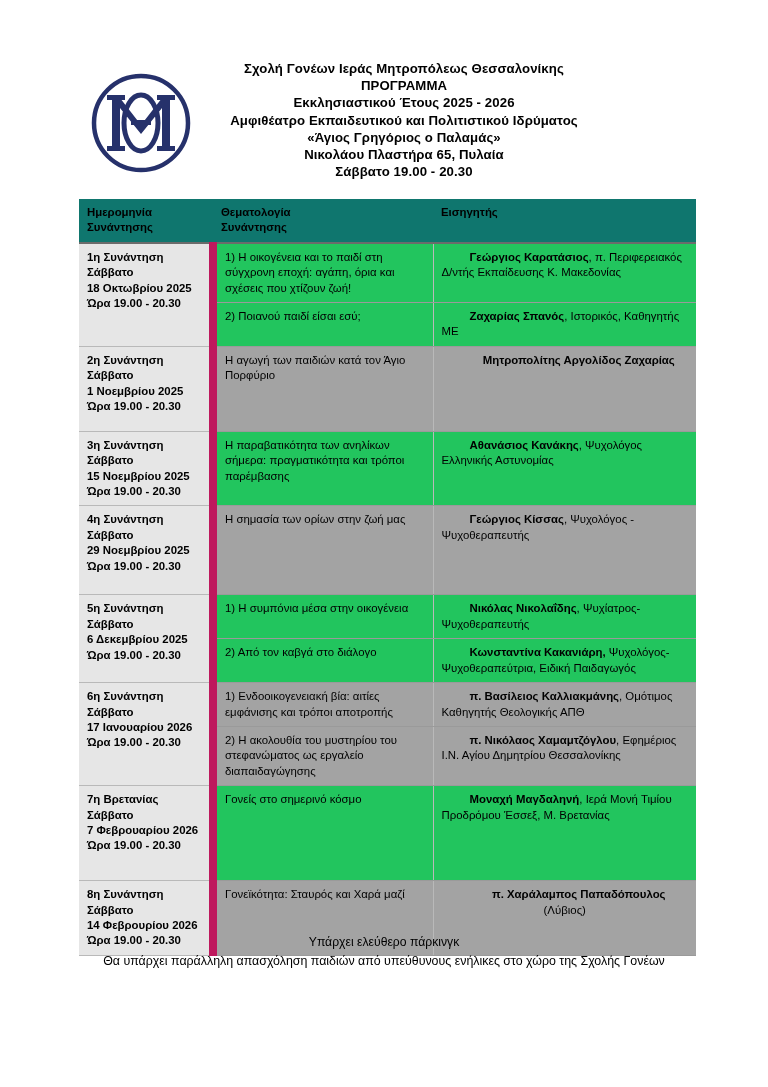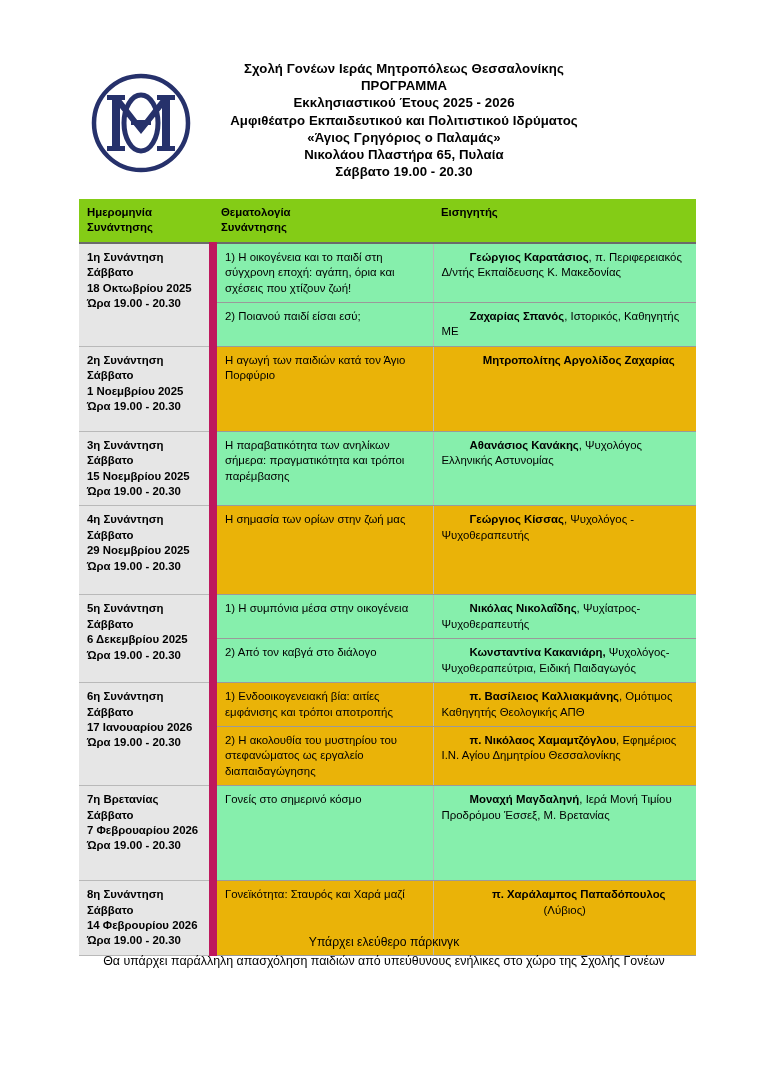--- a/index.html
+++ b/index.html
@@ -67,21 +67,21 @@
 
   table.schedule th,
   table.schedule td {
     vertical-align: top;
     padding: 6px 8px 6px 8px;
     font-size: 11.4px;
     line-height: 15.4px;
   }
 
   thead th {
-    background: #84cc16;
+    background: #0f766e;
     font-weight: bold;
     font-size: 11.6px;
     line-height: 15.4px;
     text-align: left;
     padding-top: 9px;
     padding-bottom: 9px;
     border-bottom: 2px solid #6b6b6b;
   }
   thead th .hdr-l2 { display: block; }
 
@@ -95,23 +95,23 @@
   }
   td.date-cell .dline { display: block; white-space: nowrap; }
 
   td.topic-cell, td.speaker-cell {
     border-bottom: 1px solid #9a9a9a;
     border-right: 1px solid #b9b9b9;
   }
   td.speaker-cell { border-right: none; }
 
   tr.band-white td.topic-cell,
-  tr.band-white td.speaker-cell { background: #86efac; }
+  tr.band-white td.speaker-cell { background: #22c55e; }
   tr.band-gray td.topic-cell,
-  tr.band-gray td.speaker-cell { background: #eab308; }
+  tr.band-gray td.speaker-cell { background: #a3a3a3; }
 
   .spk-name { font-weight: bold; margin-left: 28px; }
   .spk-rest { font-weight: normal; }
   .center-name { text-align: center; }
 
   
   .footer {
     position: absolute;
     left: 0;
     top: 933px;

